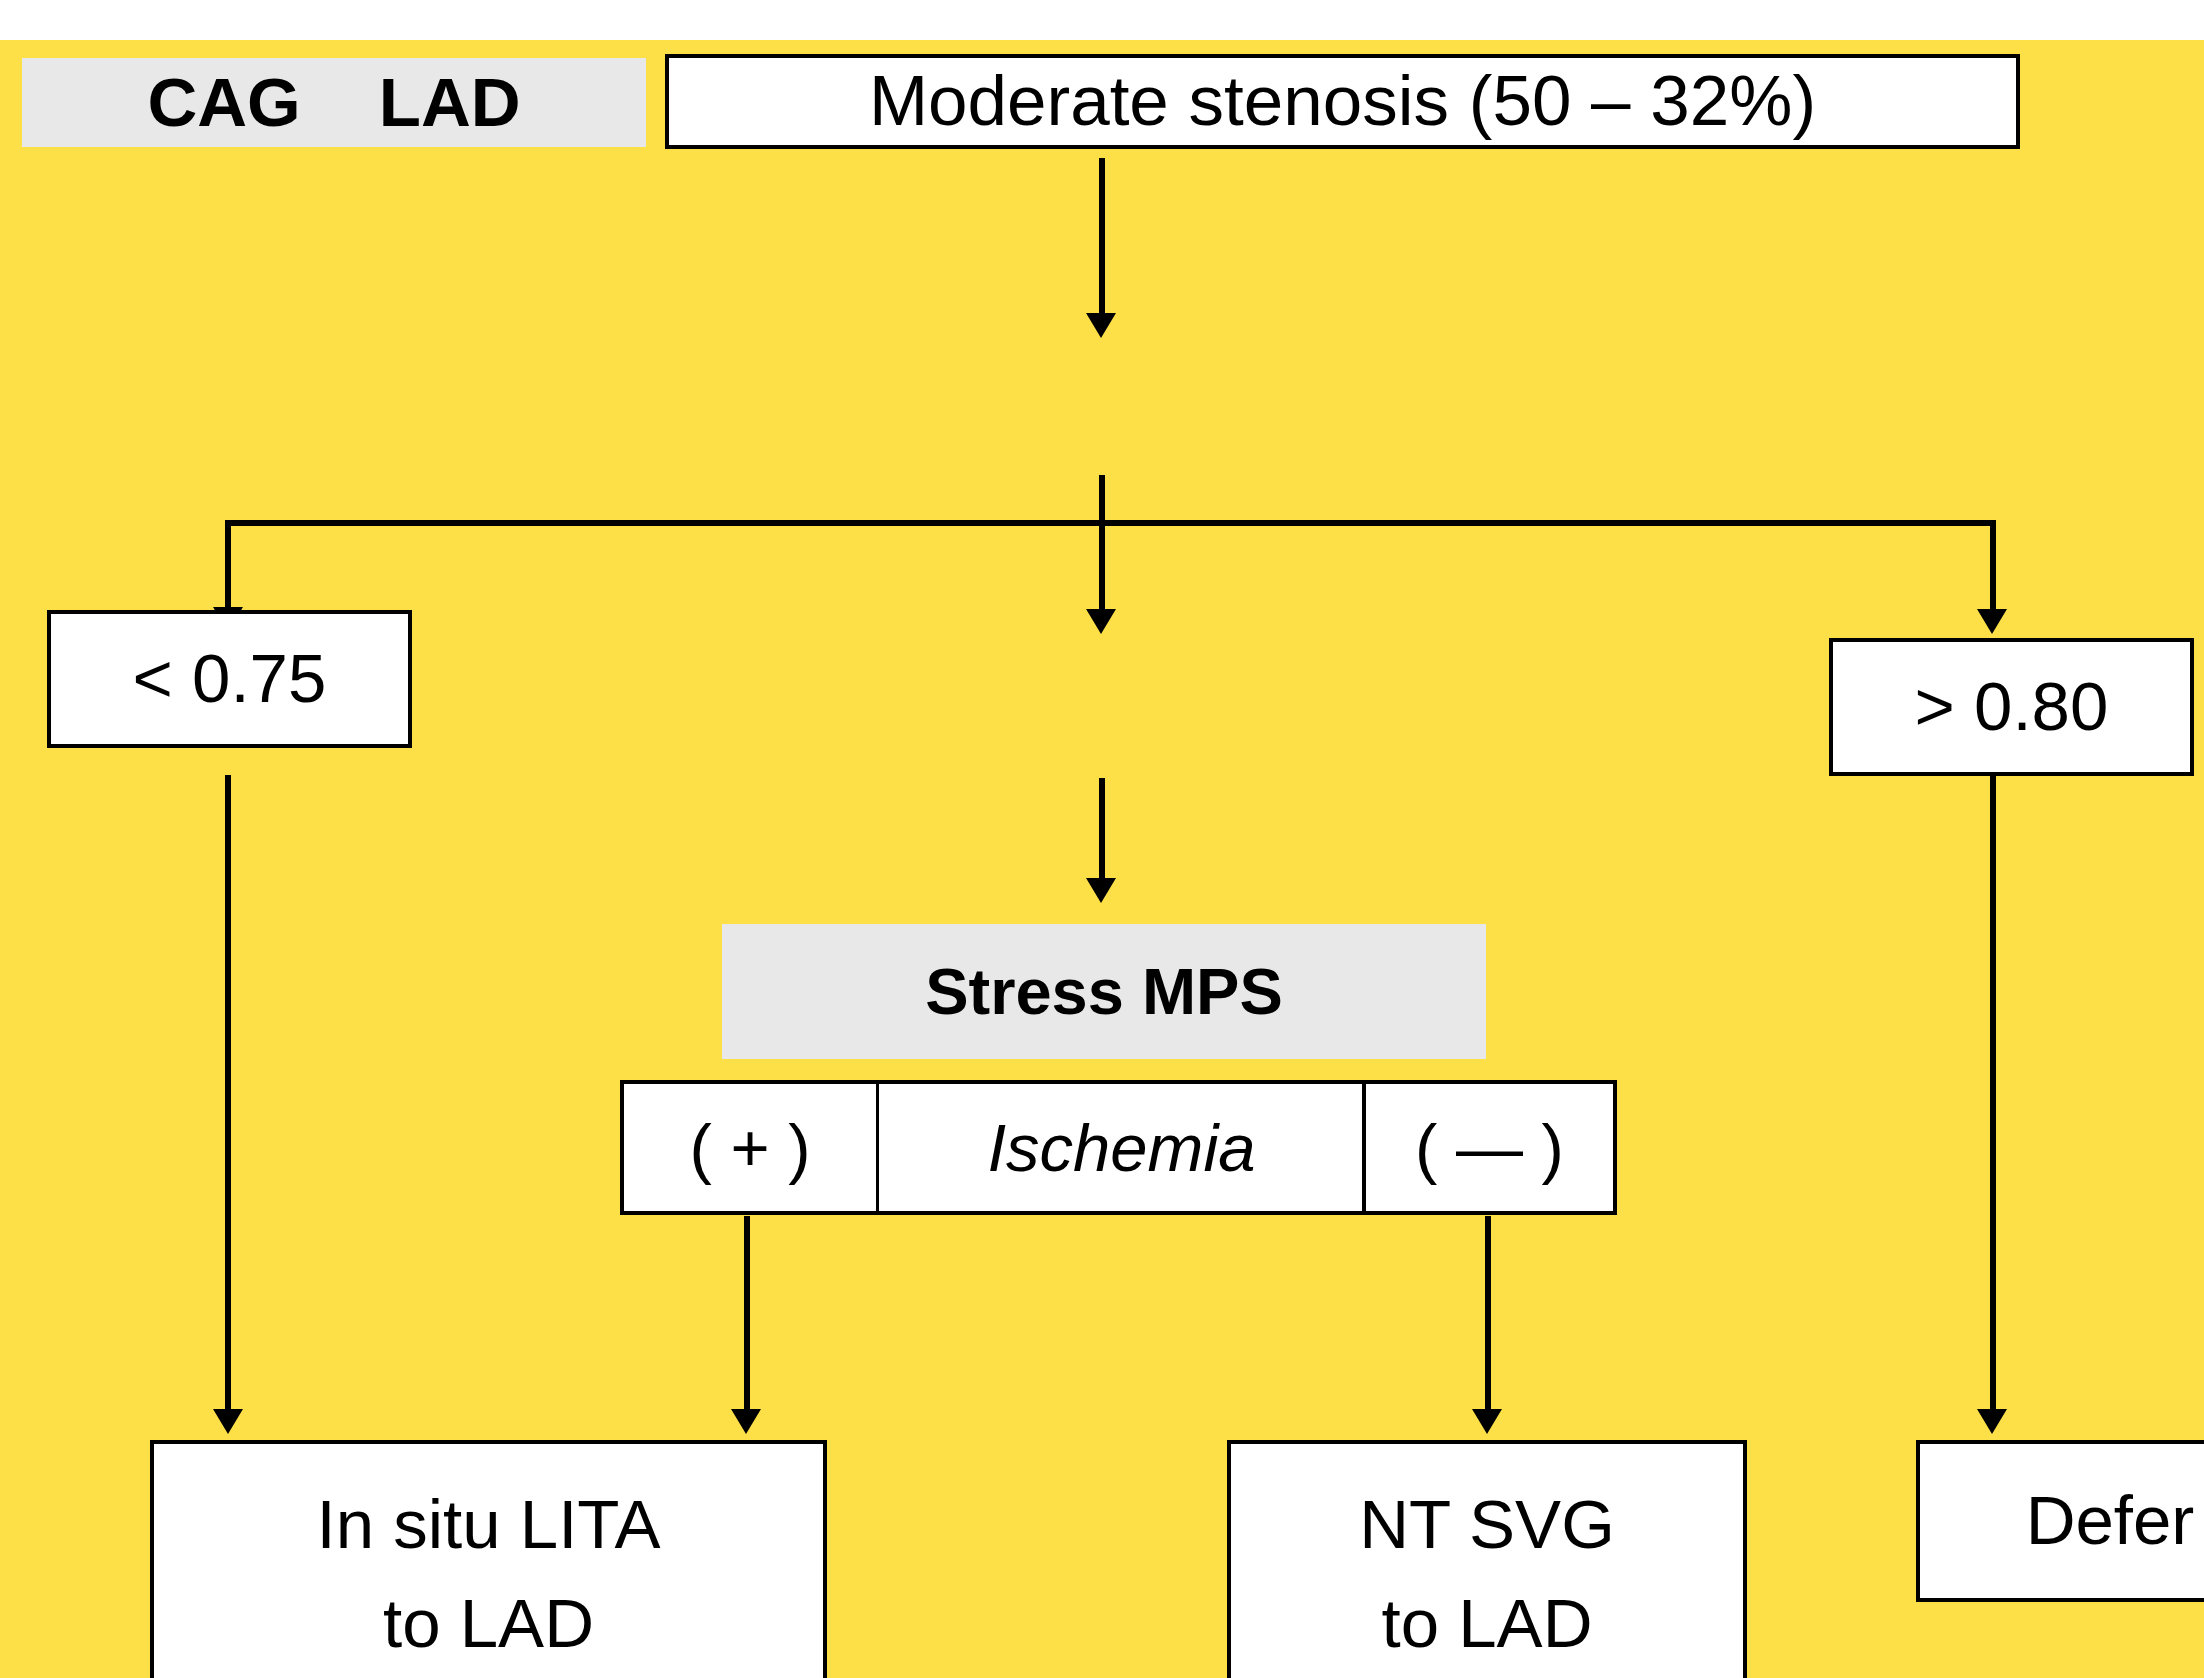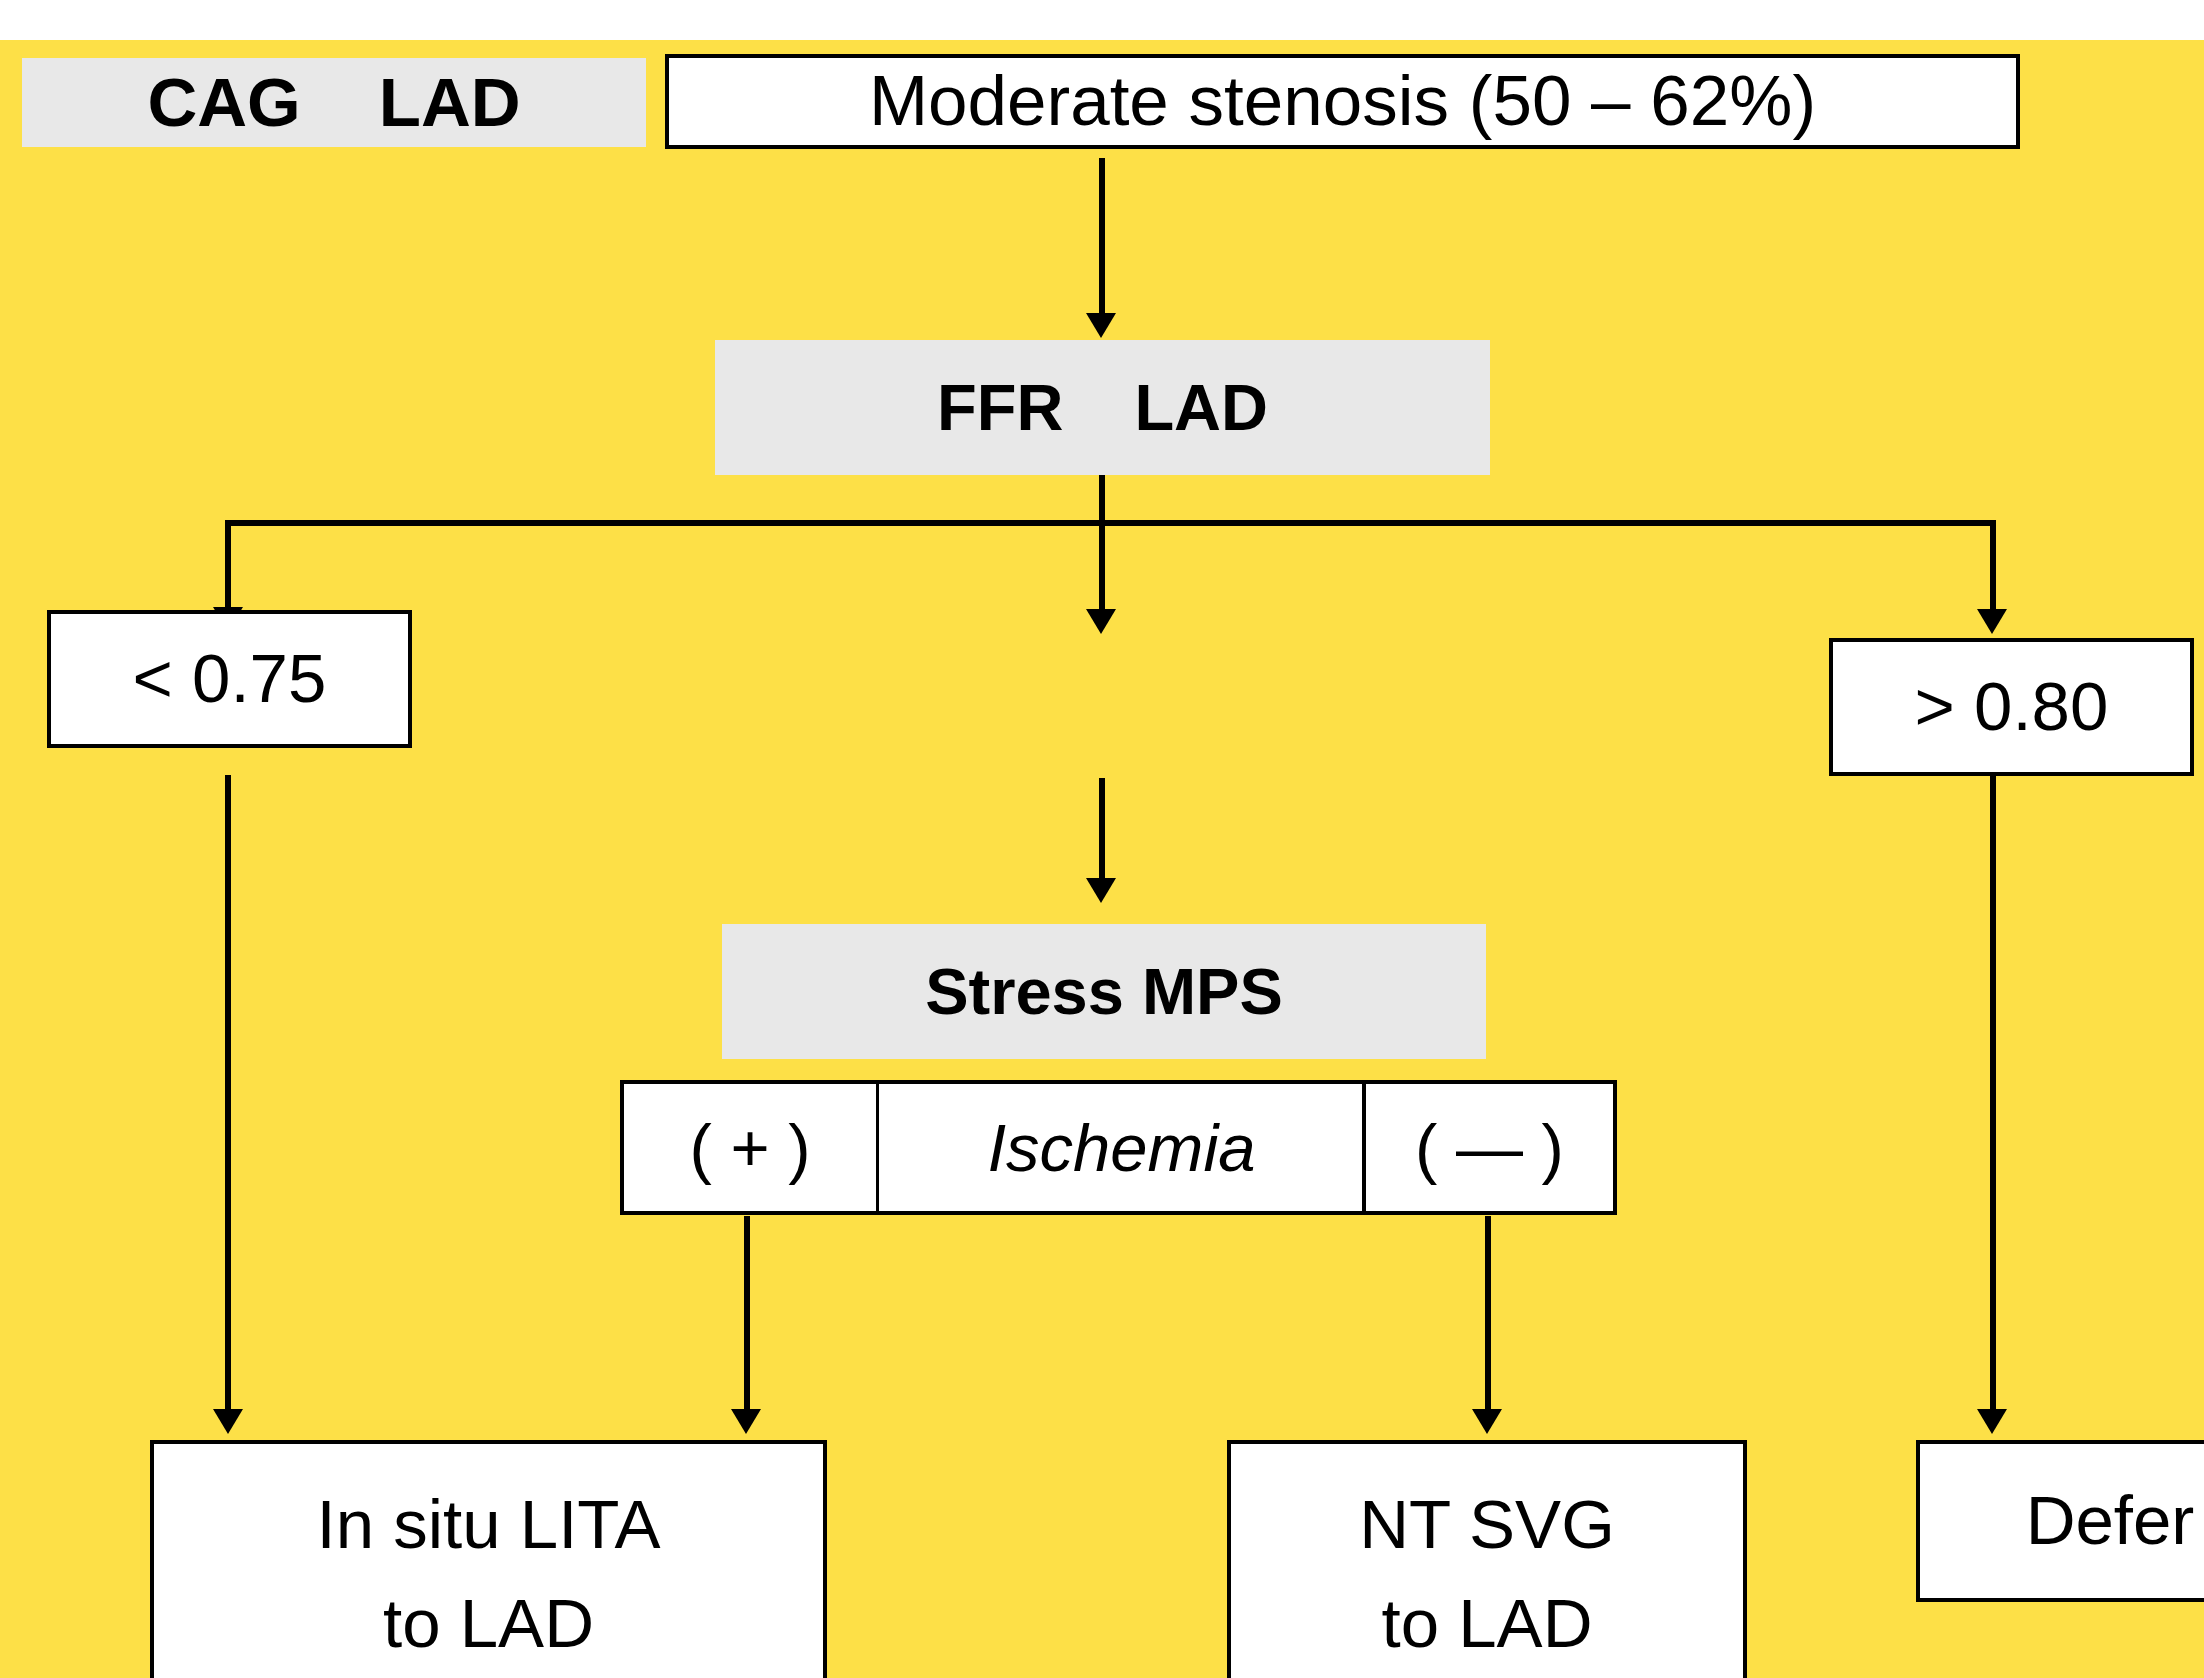--- a/index.html
+++ b/index.html
@@ -114,31 +114,26 @@
 
 <div id="canvas">
 
   <div class="node band" id="cag-band">
     <div>
       <span>CAG</span><span class="sp"></span><span>LAD</span>
     </div>
   </div>
 
   <div class="node boxed" id="stenosis-box">
-    <span>Moderate stenosis (50 – 62%)</span>
+    <span>Moderate stenosis (50 – 32%)</span>
   </div>
 
   <div class="vline" style="left:1099px; top:118px; height:156px;"></div>
   <div class="arrowhead" style="left:1086px; top:273px;"></div>
 
-  <div class="node band" id="ffr-band">
-    <div>
-      <span>FFR</span><span class="sp"></span><span>LAD</span>
-    </div>
-  </div>
 
   <div class="vline" style="left:1099px; top:435px; height:50px;"></div>
 
   <div class="hline" style="left:225px; top:480px; width:1770px;"></div>
 
   <div class="vline" style="left:225px; top:480px; height:89px;"></div>
   <div class="arrowhead" style="left:213px; top:567px;"></div>
 
   <div class="vline" style="left:1099px; top:480px; height:91px;"></div>
   <div class="arrowhead" style="left:1086px; top:569px;"></div>

